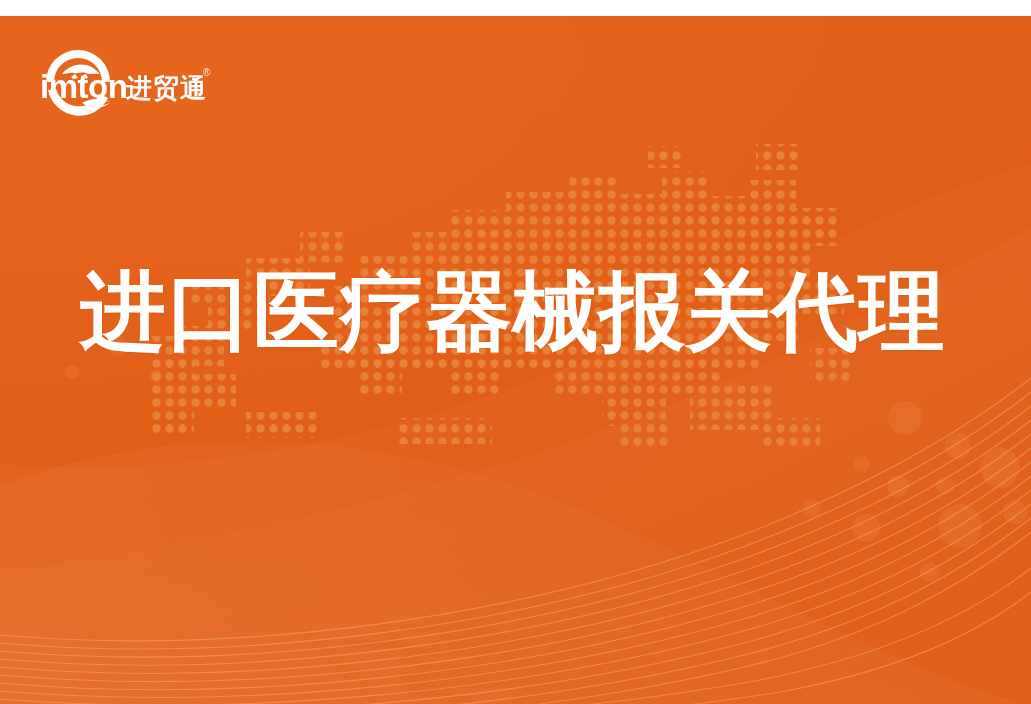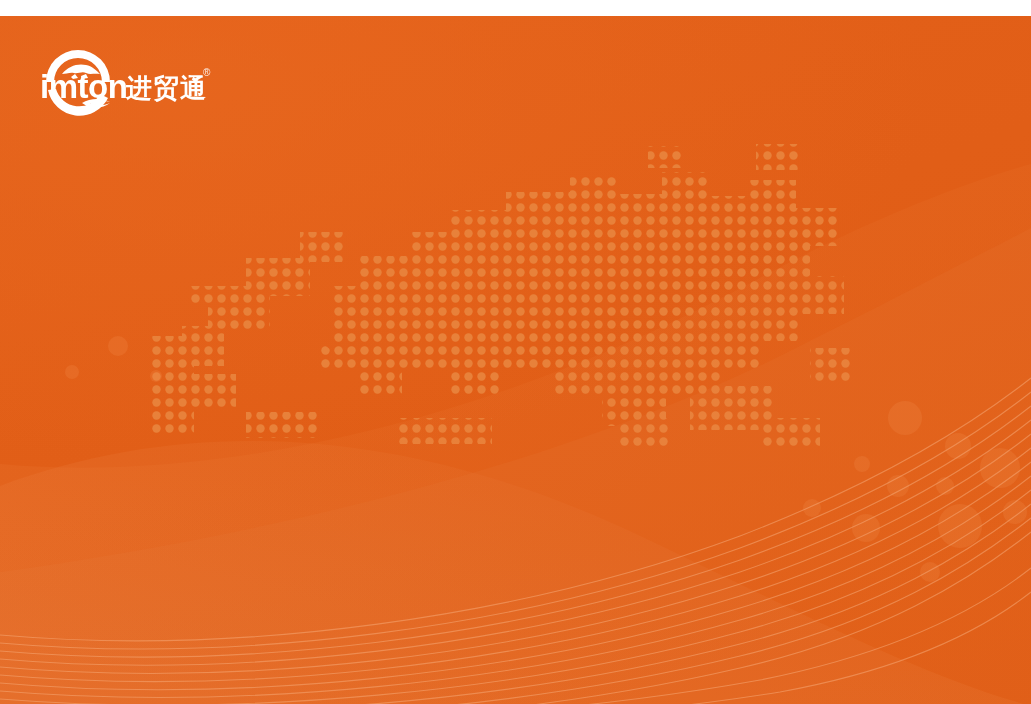--- a/index.html
+++ b/index.html
@@ -192,15 +192,16 @@
 
       <text x="2" y="58" font-family="'Liberation Sans', sans-serif" font-size="33" font-weight="bold" fill="#ffffff" letter-spacing="-0.5">imton</text>
 
       <text x="88" y="57" font-family="'Liberation Sans', sans-serif" font-size="26" font-weight="bold" fill="#ffffff" letter-spacing="1">进贸通</text>
 
       <text x="165" y="36" font-family="'Liberation Sans', sans-serif" font-size="10" fill="#ffffff" opacity="0.9">®</text>
     </svg>
   </div>
 
   <div id="headline">
+    <div class="headline-line">进口医疗器械报关代理</div>
   </div>
 
 </div>
 
 </body></html>

